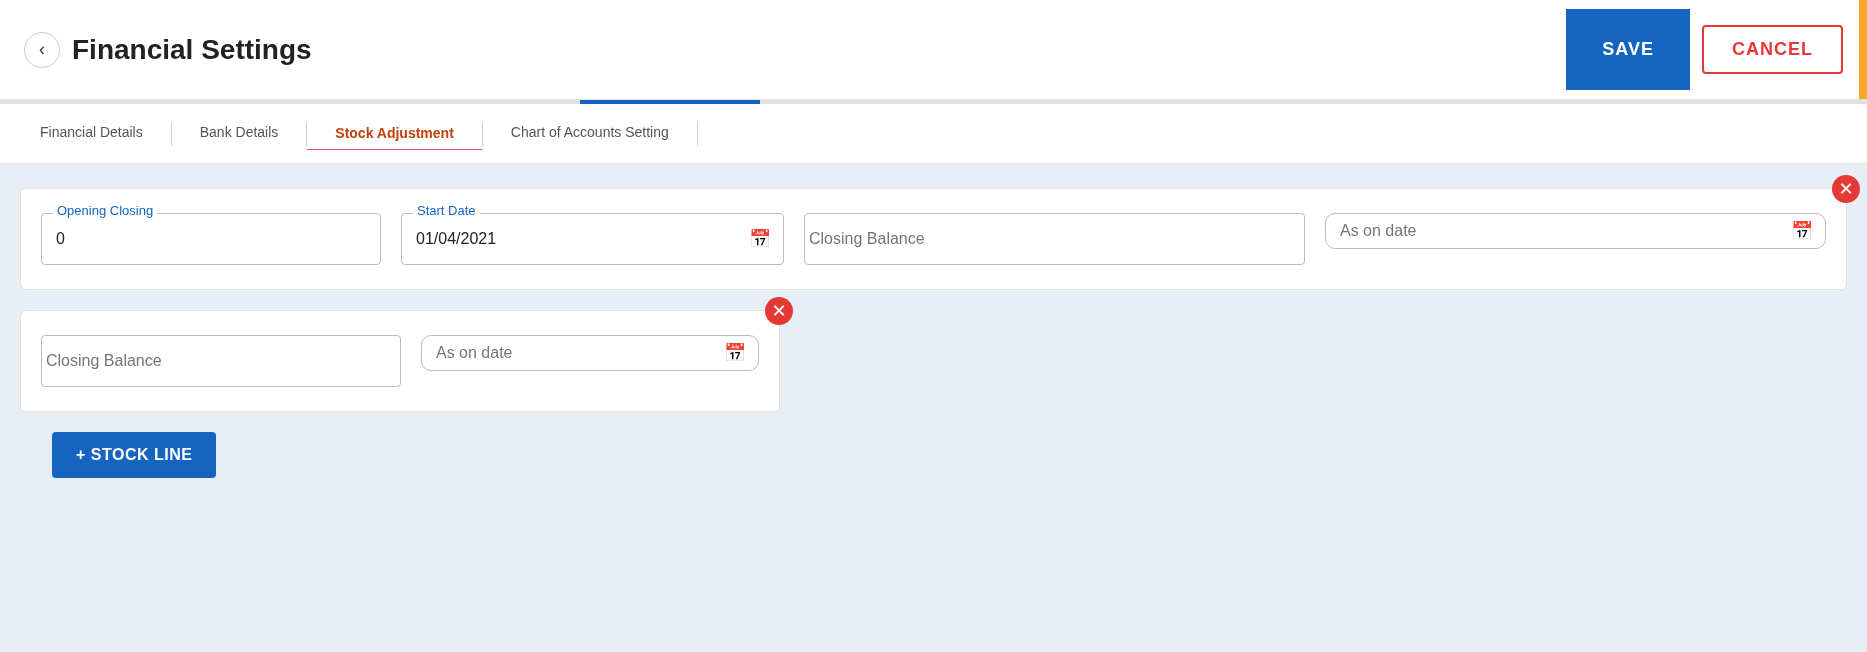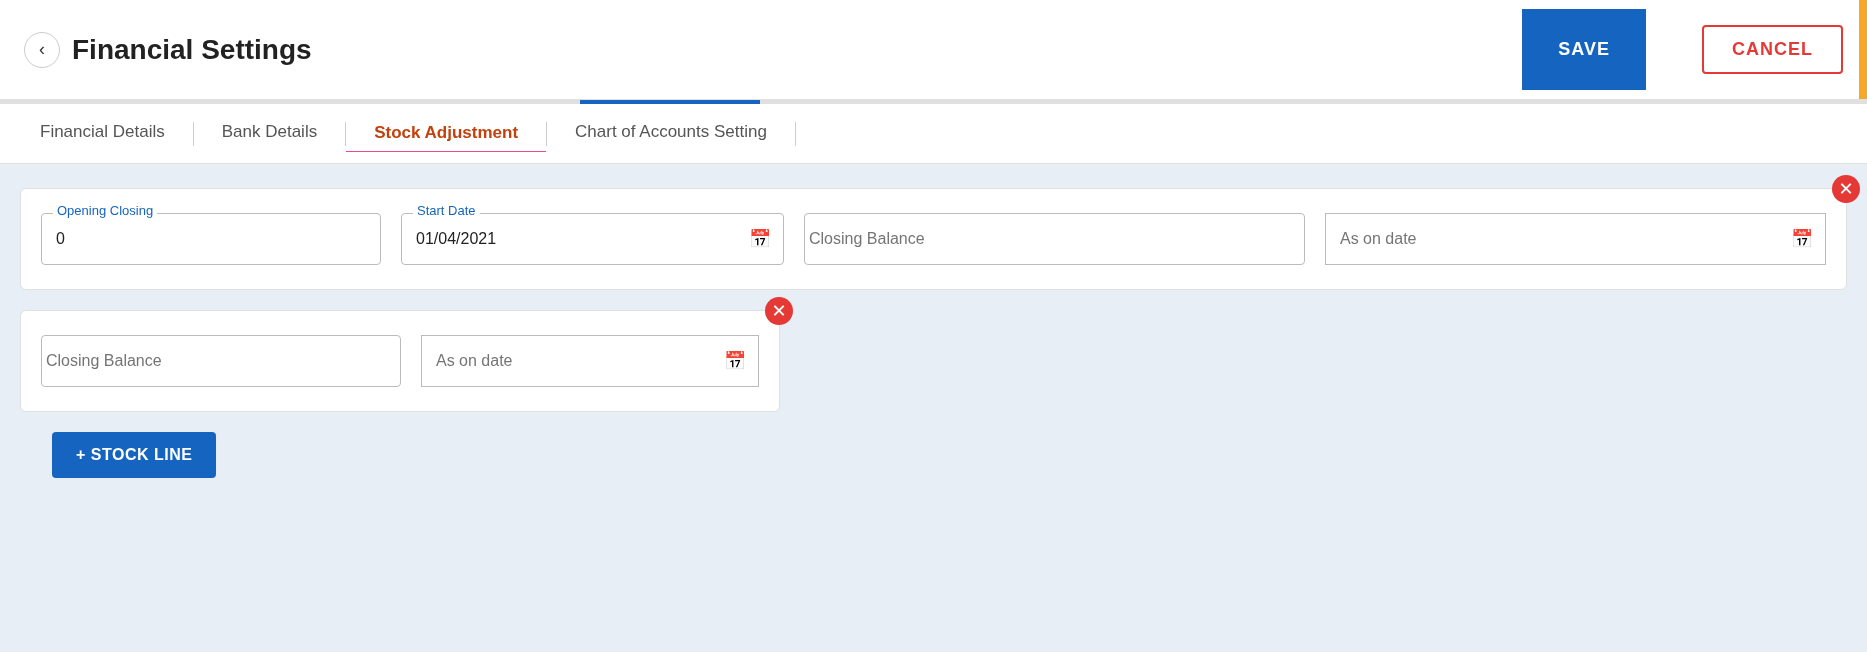--- a/index.html
+++ b/index.html
@@ -74,21 +74,20 @@
     .cancel-btn {
       background: #fff;
       color: #e53935;
       border: 2px solid #e53935;
       padding: 12px 28px;
       font-size: 18px;
       font-weight: bold;
       border-radius: 4px;
       cursor: pointer;
       letter-spacing: 1px;
-      margin-left: 44px;
     }
 
     .right-accent {
       position: absolute;
       right: 0;
       top: 0;
       width: 8px;
       height: 100%;
       background: #f9a825;
     }
@@ -111,21 +110,21 @@
       background: #fff;
       display: flex;
       align-items: center;
       padding: 0 12px;
       border-bottom: 1px solid #e0e0e0;
       height: 60px;
     }
 
     .tab {
       padding: 8px 28px;
-      font-size: 17px;
+      font-size: 14px;
       color: #555;
       cursor: pointer;
       border-bottom: 3px solid transparent;
       position: relative;
     }
 
     .tab.active {
       color: #c2410c;
       font-weight: bold;
       border-bottom: 1px solid #ec4899;
@@ -249,23 +248,23 @@
     }
 
     .date-field {
       flex: 1;
       min-width: 320px;
       position: relative;
     }
 
     .date-field input {
       width: 100%;
-      height: 52px;
+      height: 36px;
       border: 1px solid #bbb;
-      border-radius: 0;
+      border-radius: 10px;
       padding: 0 40px 0 14px;
       font-size: 16px;
       color: #999;
       outline: none;
     }
   </style>
 </head>
 <body>
 
 <div class="top-bar">

